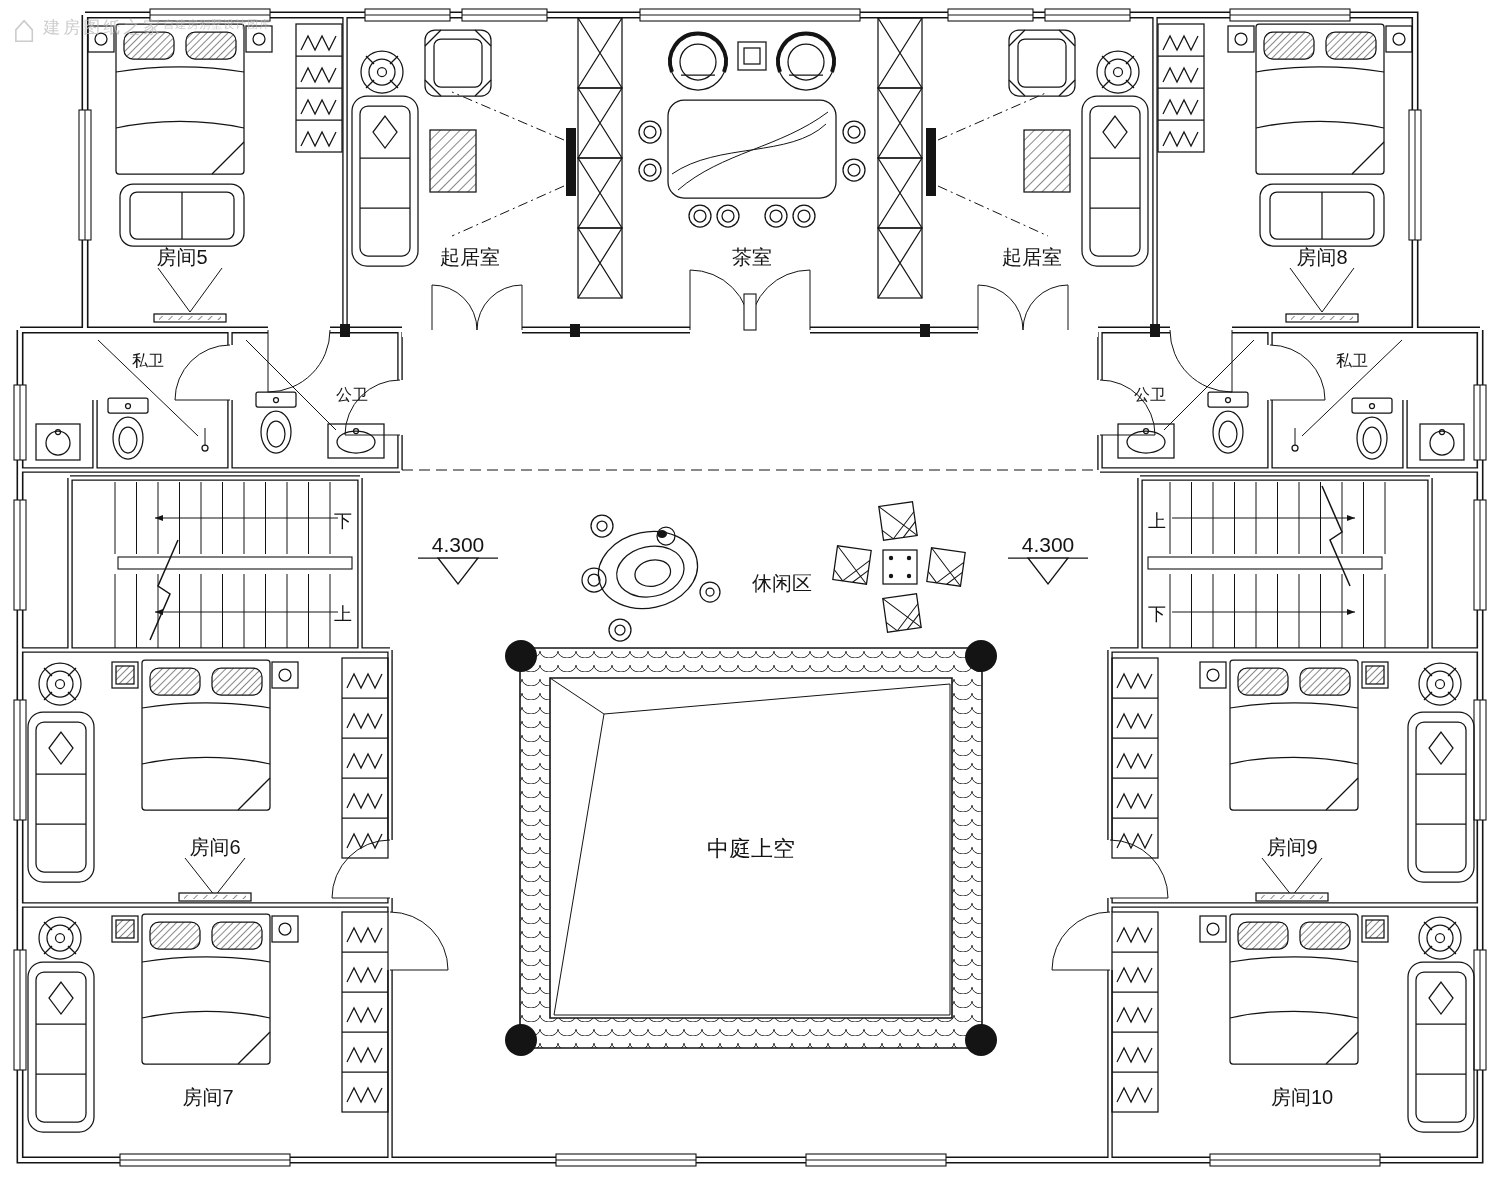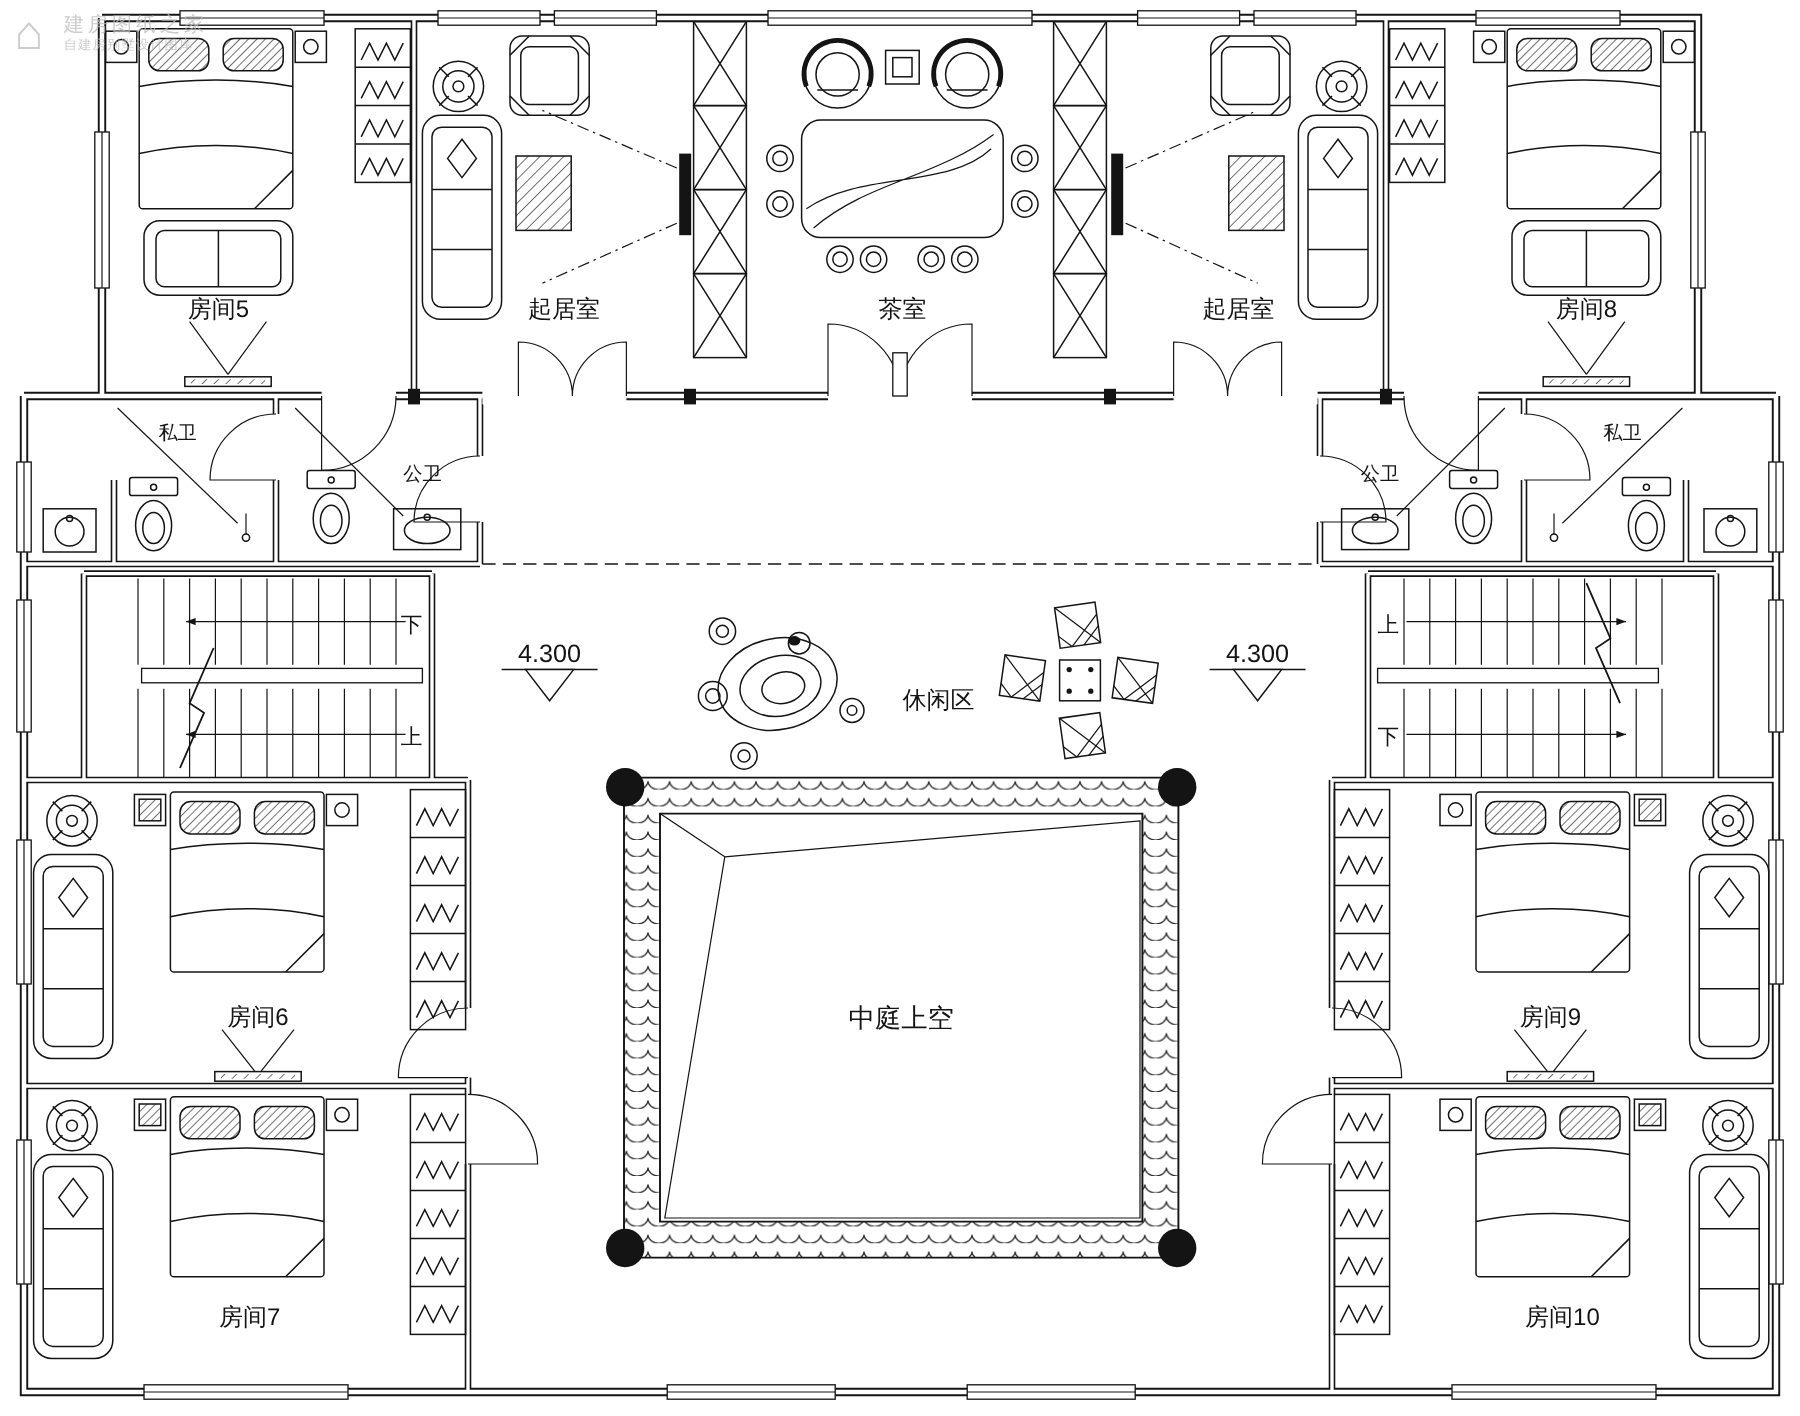--- a/index.html
+++ b/index.html
@@ -14,21 +14,21 @@
   .mask{fill:#ffffff;stroke:none;}
   .winr{fill:#ffffff;stroke:#141414;stroke-width:1.1;}
   .thin{stroke-width:1;}
   .blk{fill:#141414;stroke:none;}
   .dash{stroke-dasharray:11 6;stroke-width:1.1;}
   .sight{stroke-dasharray:10 4 2 4;stroke-width:1;}
   .t{fill:#141414;stroke:none;font-family:"Liberation Sans",sans-serif;}
   .watermark{position:absolute;left:12px;top:8px;display:flex;align-items:center;gap:7px;
              color:#bbbbbb;opacity:.75;filter:blur(.4px);user-select:none;}
   .wm-logo{font-size:40px;line-height:40px;color:#bbbbbb;}
-  .wm-text{display:flex;flex-direction:column;line-height:1.2;margin-left:10px;}
+  .wm-text{display:flex;line-height:1.2;}
   .wm-l1{font-size:17px;letter-spacing:3px;}
   .wm-l2{font-size:11px;letter-spacing:1px;}
 </style>
 </head>
 <body>
 
 <div class="canvas">
 
 <svg class="plan" width="1500" height="1180" viewBox="0 0 1500 1180">
   <defs>

